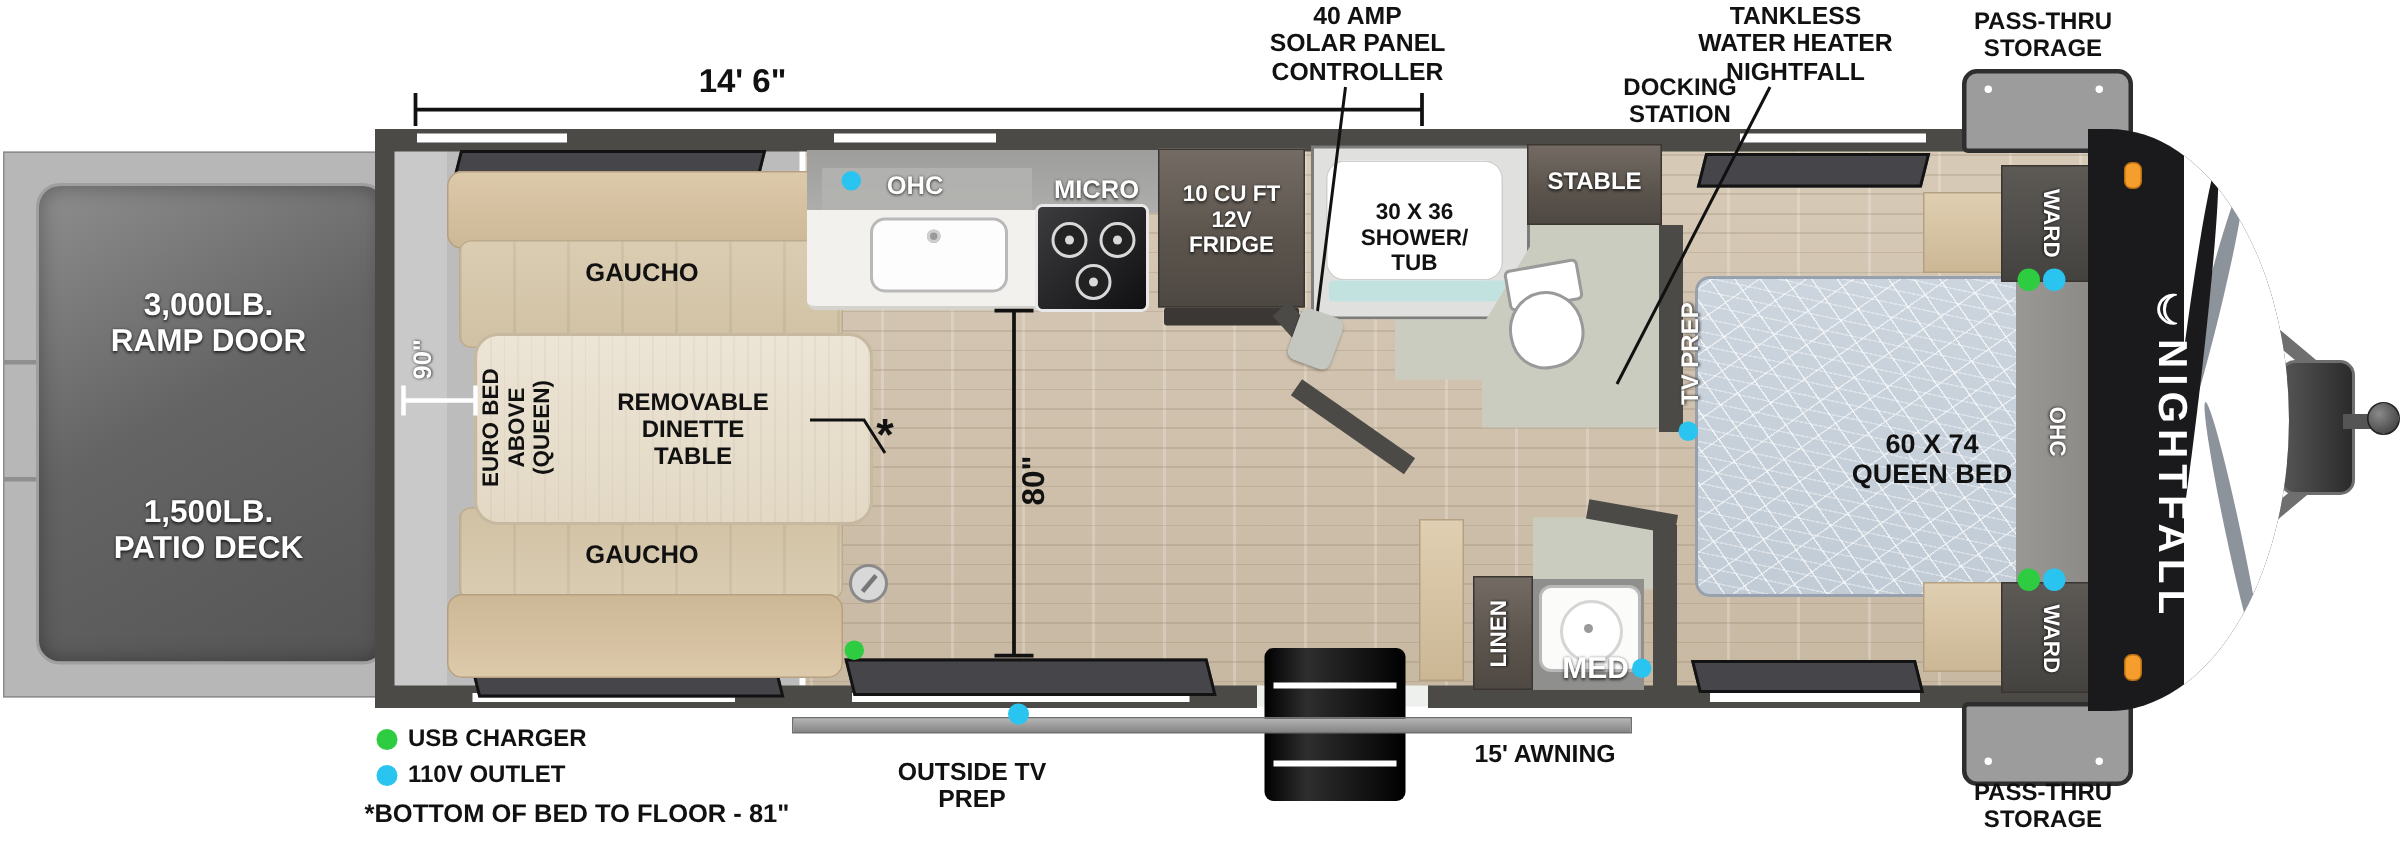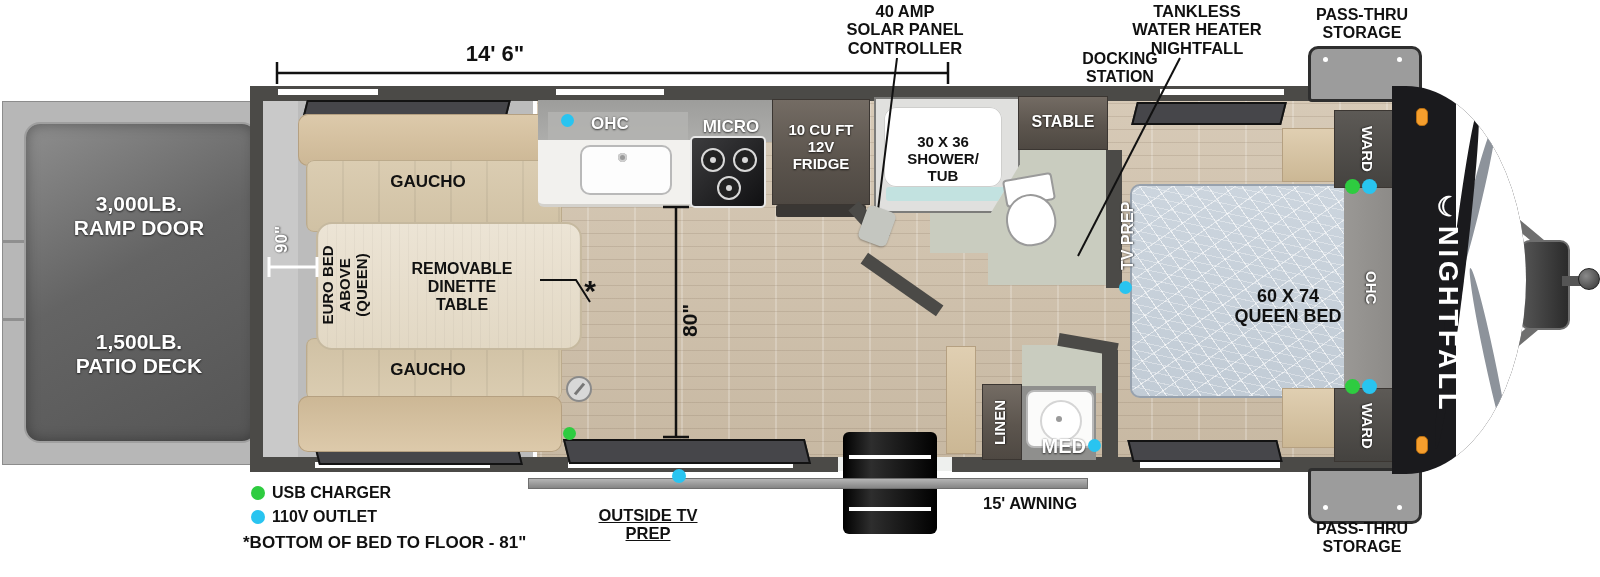--- a/index.html
+++ b/index.html
@@ -230,21 +230,21 @@
   <div class="lbl" style="left:1118px;top:2px;width:158px;font-size:16.5px;">TANKLESS
 WATER HEATER
 NIGHTFALL</div>
   <div class="lbl" style="left:1060px;top:50px;width:120px;font-size:16px;">DOCKING
 STATION</div>
   <div class="lbl" style="left:1290px;top:6px;width:144px;font-size:16px;">PASS-THRU
 STORAGE</div>
   <div class="lbl" style="left:1290px;top:520px;width:144px;font-size:16px;">PASS-THRU
 STORAGE</div>
   <div class="lbl" style="left:962px;top:494px;width:136px;font-size:16.5px;">15' AWNING</div>
-  <div class="lbl" style="left:578px;top:506px;width:140px;font-size:16.5px;text-decoration:underline;">OUTSIDE TV
+  <div class="lbl" style="left:578px;top:506px;width:140px;font-size:16.5px;">OUTSIDE TV
 PREP</div>
 
   <span class="dot c" style="left:561px;top:114px;width:13px;height:13px;"></span>
   <span class="dot g" style="left:563px;top:427px;width:13px;height:13px;"></span>
   <span class="dot c" style="left:672px;top:469px;width:14px;height:14px;"></span>
   <span class="dot c" style="left:1119px;top:281px;width:13px;height:13px;"></span>
   <span class="dot c" style="left:1088px;top:439px;width:13px;height:13px;"></span>
   <span class="dot g" style="left:1345px;top:179px;width:15px;height:15px;"></span>
   <span class="dot c" style="left:1362px;top:179px;width:15px;height:15px;"></span>
   <span class="dot g" style="left:1345px;top:379px;width:15px;height:15px;"></span>

